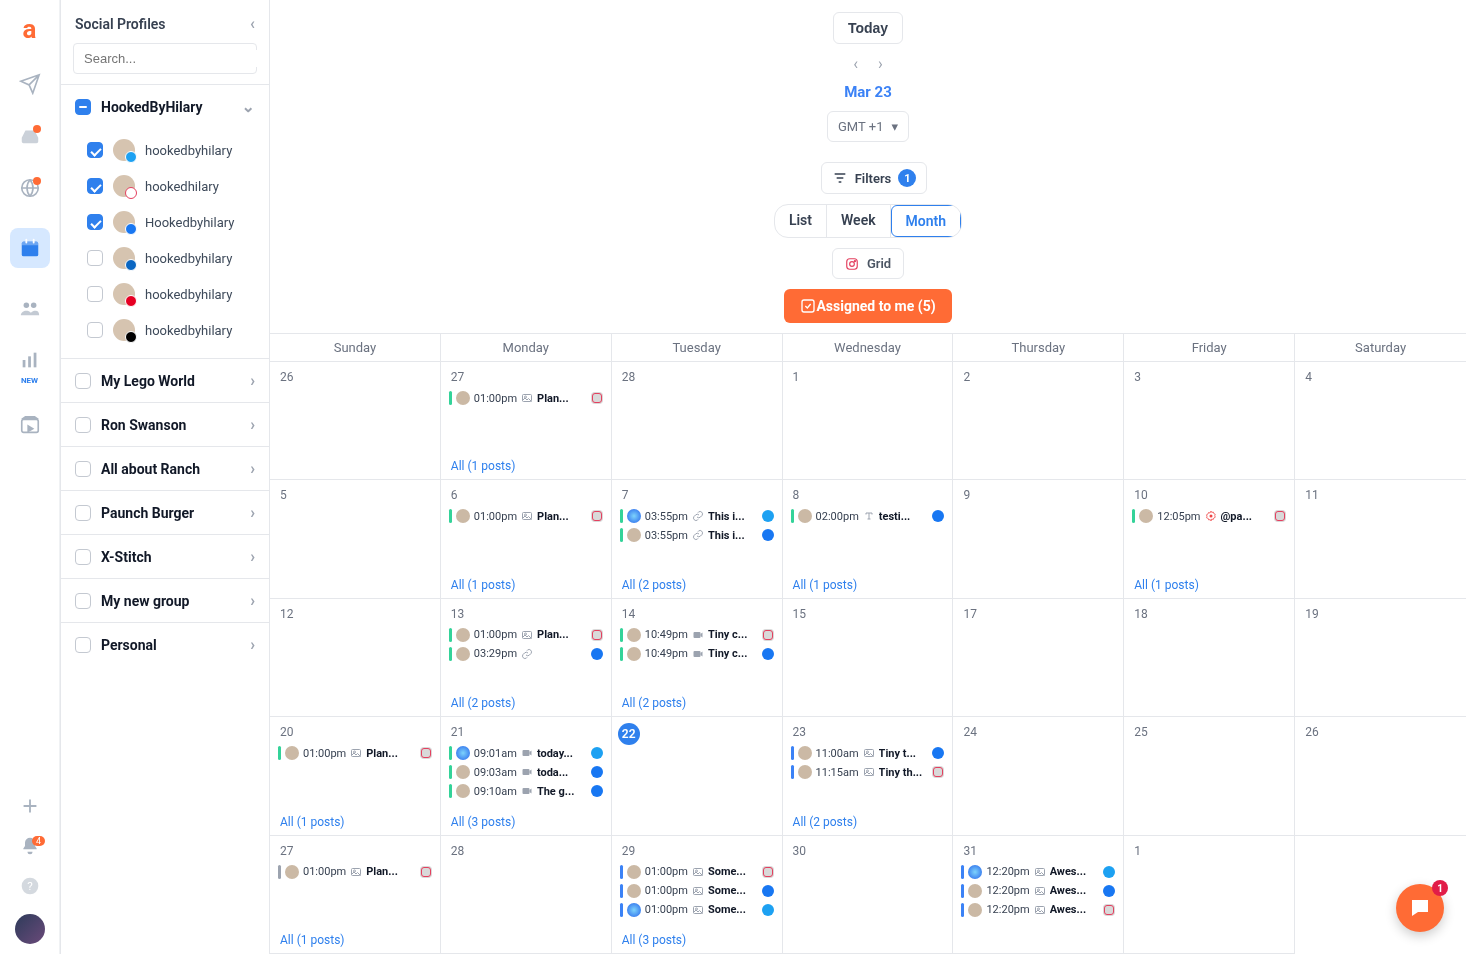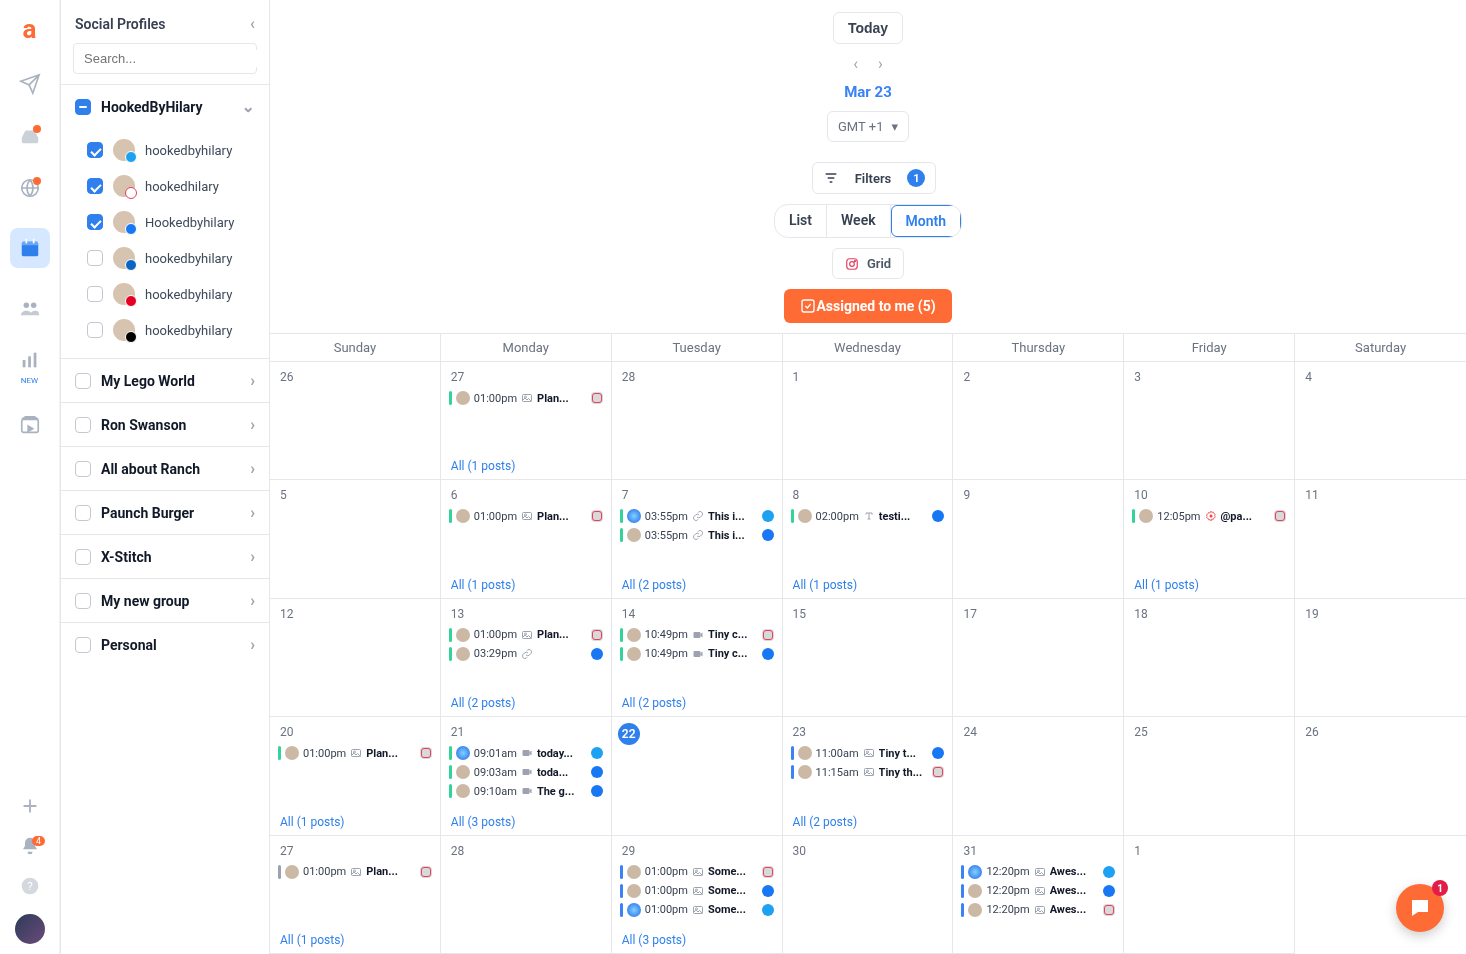--- a/index.html
+++ b/index.html
@@ -31,21 +31,21 @@
   
   .rail {
     width: 60px; background: #fff; border-right: 1px solid #f0f2f4;
     display: flex; flex-direction: column; align-items: center;
     padding-top: 14px; gap: 28px; position: relative;
   }
   .rail .logo { color: var(--orange); font-weight: 700; font-size: 26px; }
   .rail .nav-icon { width: 24px; height: 24px; color: var(--sidebar-icon); cursor: pointer; display: flex; align-items: center; justify-content: center; }
   .rail .nav-icon.active { background: #d6e8ff; color: var(--blue); border-radius: 8px; padding: 8px; width: 40px; height: 40px; }
   .rail .nav-icon .dot { position: absolute; margin-left: 14px; margin-top: -14px; width: 8px; height: 8px; background: var(--orange); border-radius: 50%; }
-  .rail .new-label { font-size: 8px; color: var(--blue); font-weight: 400; text-align: right; margin-top: -24px; }
+  .rail .new-label { font-size: 8px; color: var(--blue); font-weight: 700; text-align: right; margin-top: -24px; }
   .rail .bottom { position: absolute; bottom: 10px; display: flex; flex-direction: column; align-items: center; gap: 16px; }
   .rail .badge-num { position: absolute; background: var(--orange); color: #fff; font-size: 9px; border-radius: 10px; padding: 0px 4px; margin-left: 18px; margin-top: -10px; }
   .rail .avatar { width: 30px; height: 30px; border-radius: 50%; background: linear-gradient(135deg,#2d3b5a,#6b4a7a); }
   
   .profiles {
     width: 210px; border-right: 1px solid var(--border); border-left: 1px solid var(--border);
     display: flex; flex-direction: column; background: #fff;
   }
   .profiles .head { display: flex; justify-content: space-between; align-items: center; padding: 14px 14px 10px; font-weight: 600; color: #374151; font-size: 14px; }
   .profiles .chev { color: var(--muted); font-size: 16px; cursor: pointer;}
@@ -69,21 +69,21 @@
   
   .main { flex: 1; display: flex; flex-direction: column; }
   .toolbar { display: flex; align-items: center; gap: 10px; padding: 12px 14px 10px; flex-direction: column; }
   .btn { border: 1px solid var(--border); background: #fff; border-radius: 6px; padding: 7px 14px; font-size: 14px; color: #374151; cursor: pointer; display: flex; align-items: center; gap: 6px;}
   .btn.strong { font-weight: 700; }
   .nav-arrows { display: flex; gap: 20px; color: var(--muted); font-size: 16px; padding: 0 8px;}
   .nav-arrows span { cursor:pointer;}
   .date-label { font-weight: 700; color: #3b82f6; font-size: 15px; padding: 0 10px;}
   .tz { border: 1px solid var(--border); border-radius: 6px; padding: 7px 10px; display:flex; align-items:center; gap:8px; color:#6b7280; font-size:13px; cursor:pointer;}
   .spacer { flex: 1; }
-  .filters { border:1px solid var(--border); border-radius:6px; padding:6px 10px; display:flex; align-items:center; gap:16px; font-weight:600; color:#374151; cursor:pointer;margin-left:12px;}
+  .filters { border:1px solid var(--border); border-radius:6px; padding:6px 10px; display:flex; align-items:center; gap:7px; font-weight:600; color:#374151; cursor:pointer;margin-left:12px;}
   .pill { background: var(--blue); color:#fff; border-radius:50%; width:18px; height:18px; font-size:11px; display:flex; align-items:center; justify-content:center; font-weight:700;}
   .seg { display:flex; border:1px solid var(--border); border-radius:14px; overflow:hidden;}
   .seg .s { padding:7px 14px; font-size:14px; color:#374151; cursor:pointer; border-right:1px solid var(--border); font-weight:600;}
   .seg .s:last-child { border-right:none;}
   .seg .s.on { color: var(--blue); border:1px solid var(--blue); border-radius:6px;}
   .grid-btn { border:1px solid var(--border); border-radius:6px; padding:7px 12px; display:flex; align-items:center; gap:8px; font-weight:600; cursor:pointer;}
   .assigned { background: var(--orange); color:#fff; border-radius:6px; padding:9px 16px; font-weight:700; font-size:14px; display:flex; align-items:center; cursor:pointer;}
   .assigned svg { width:16px; height:16px; }
   
   .cal-head { display:grid; grid-template-columns: repeat(7, 1fr); border-top:1px solid var(--border); border-bottom:1px solid var(--border);}

